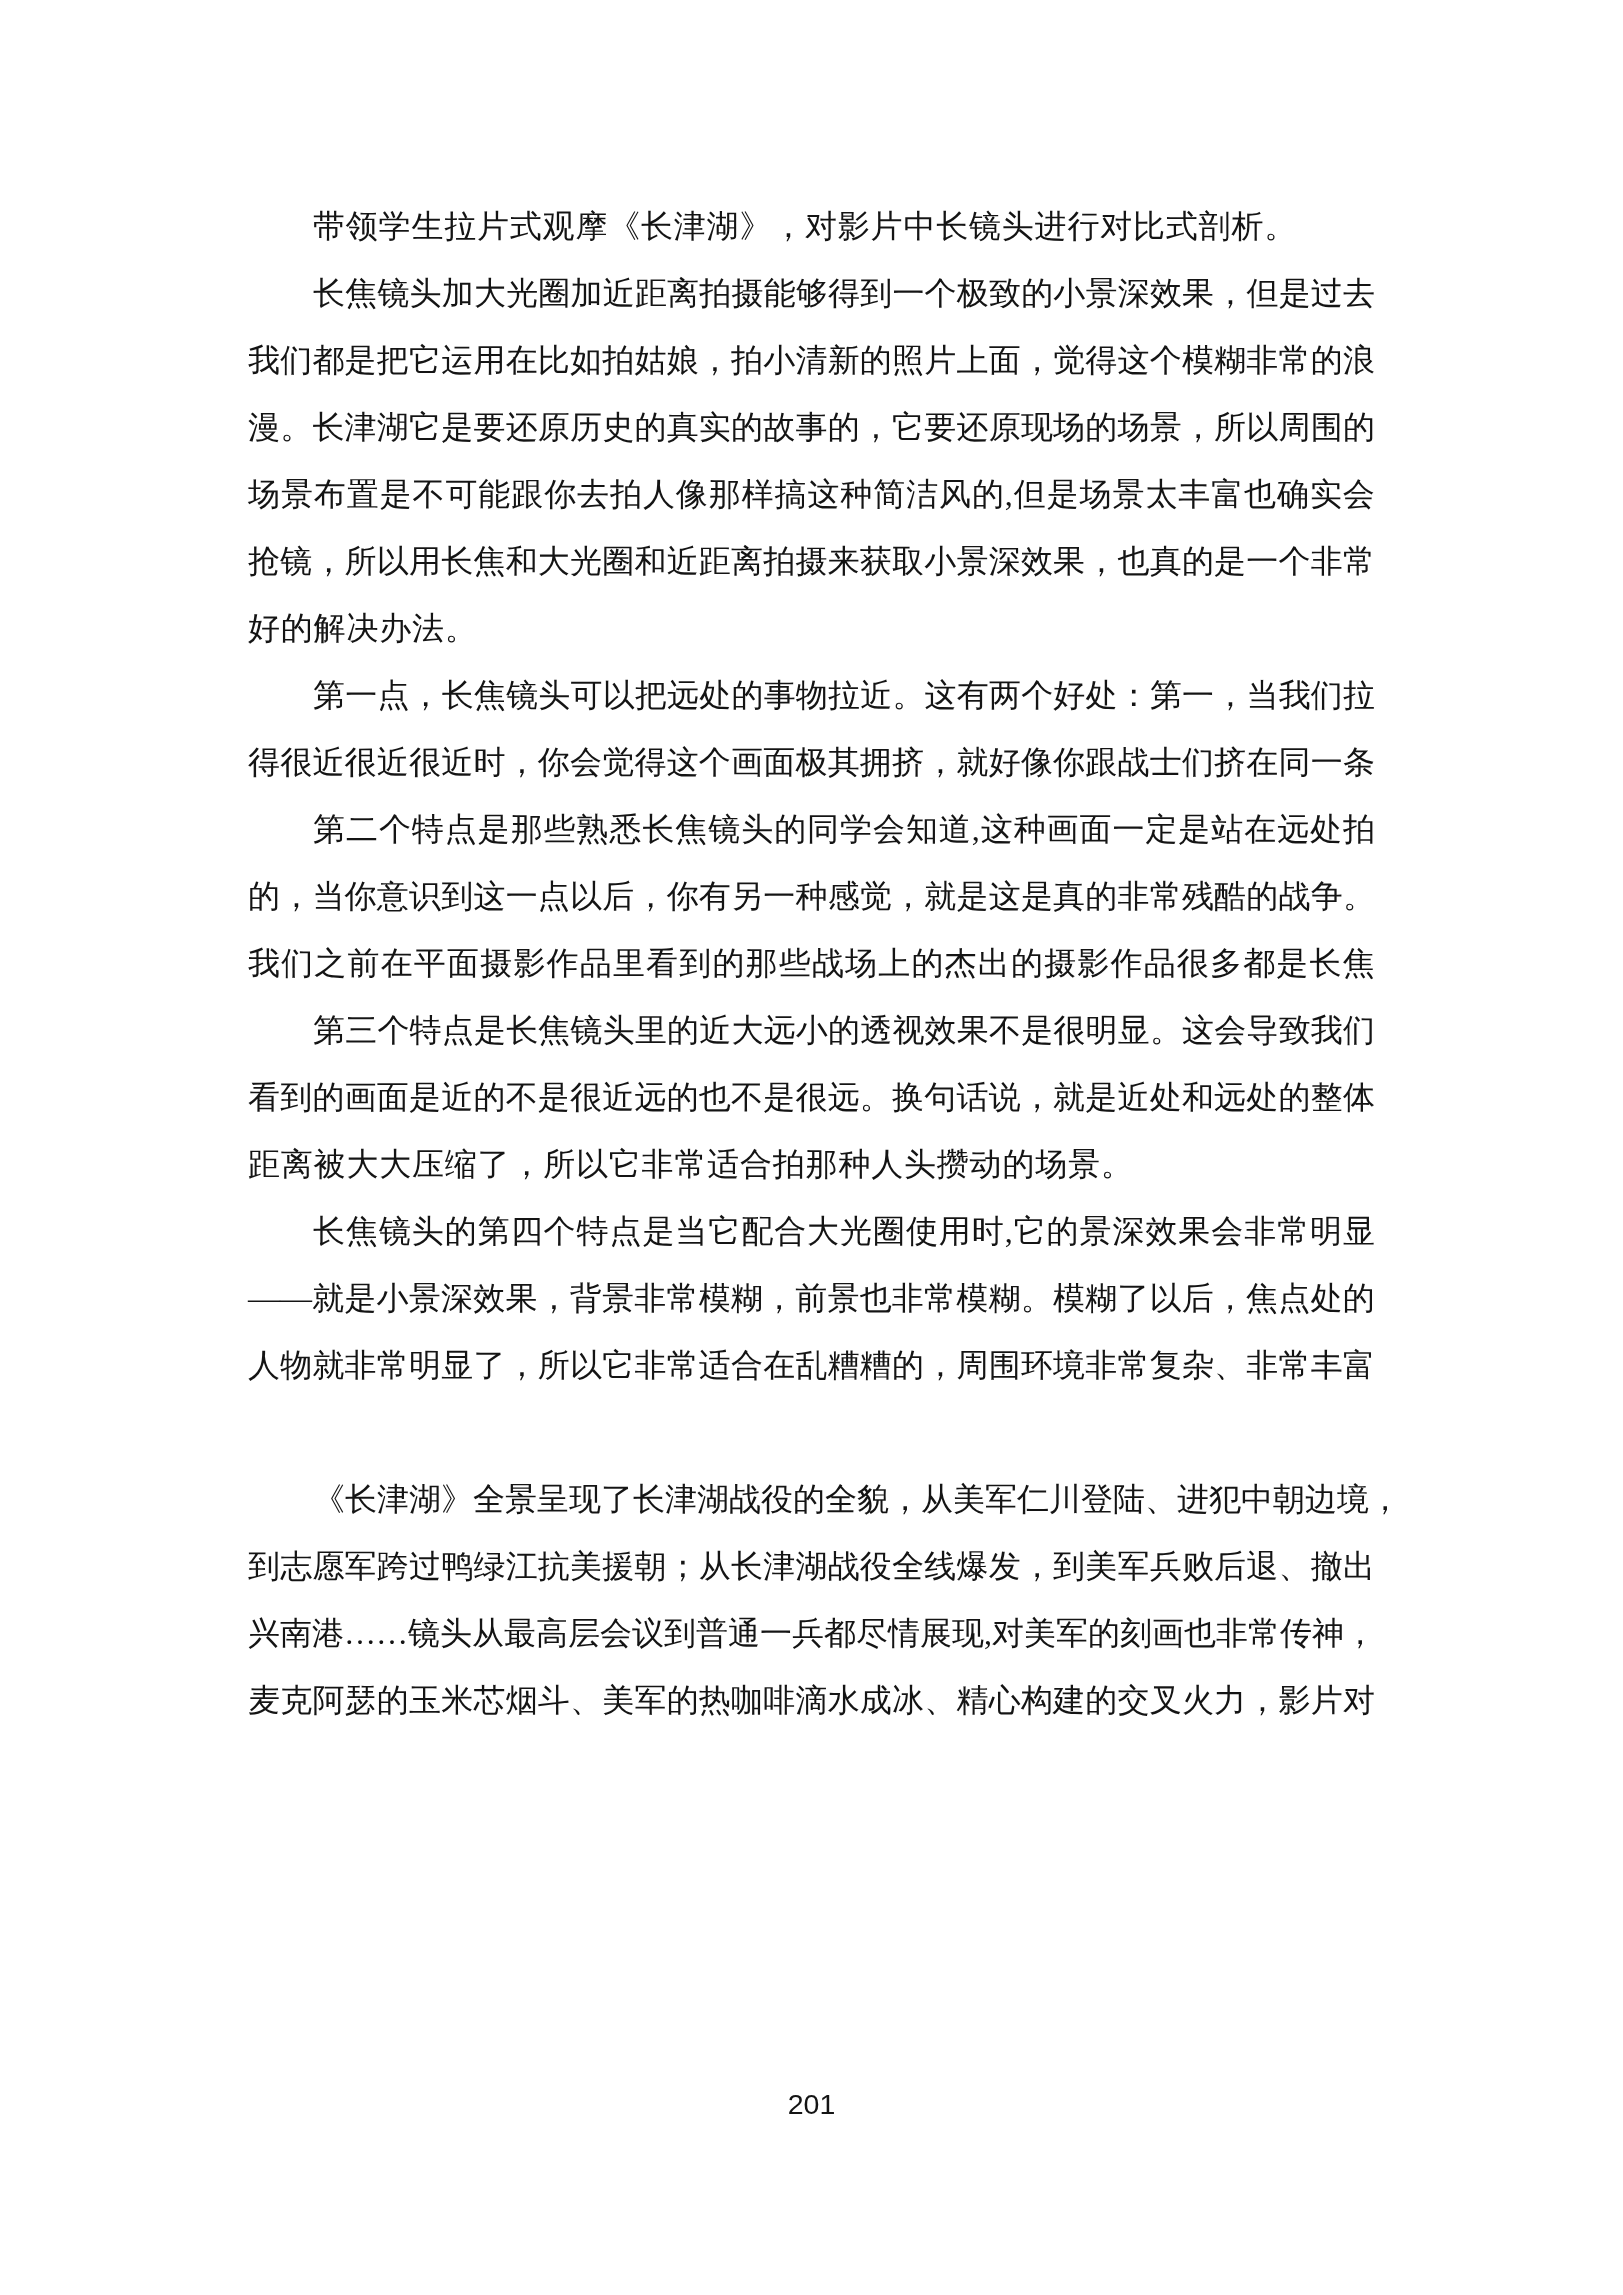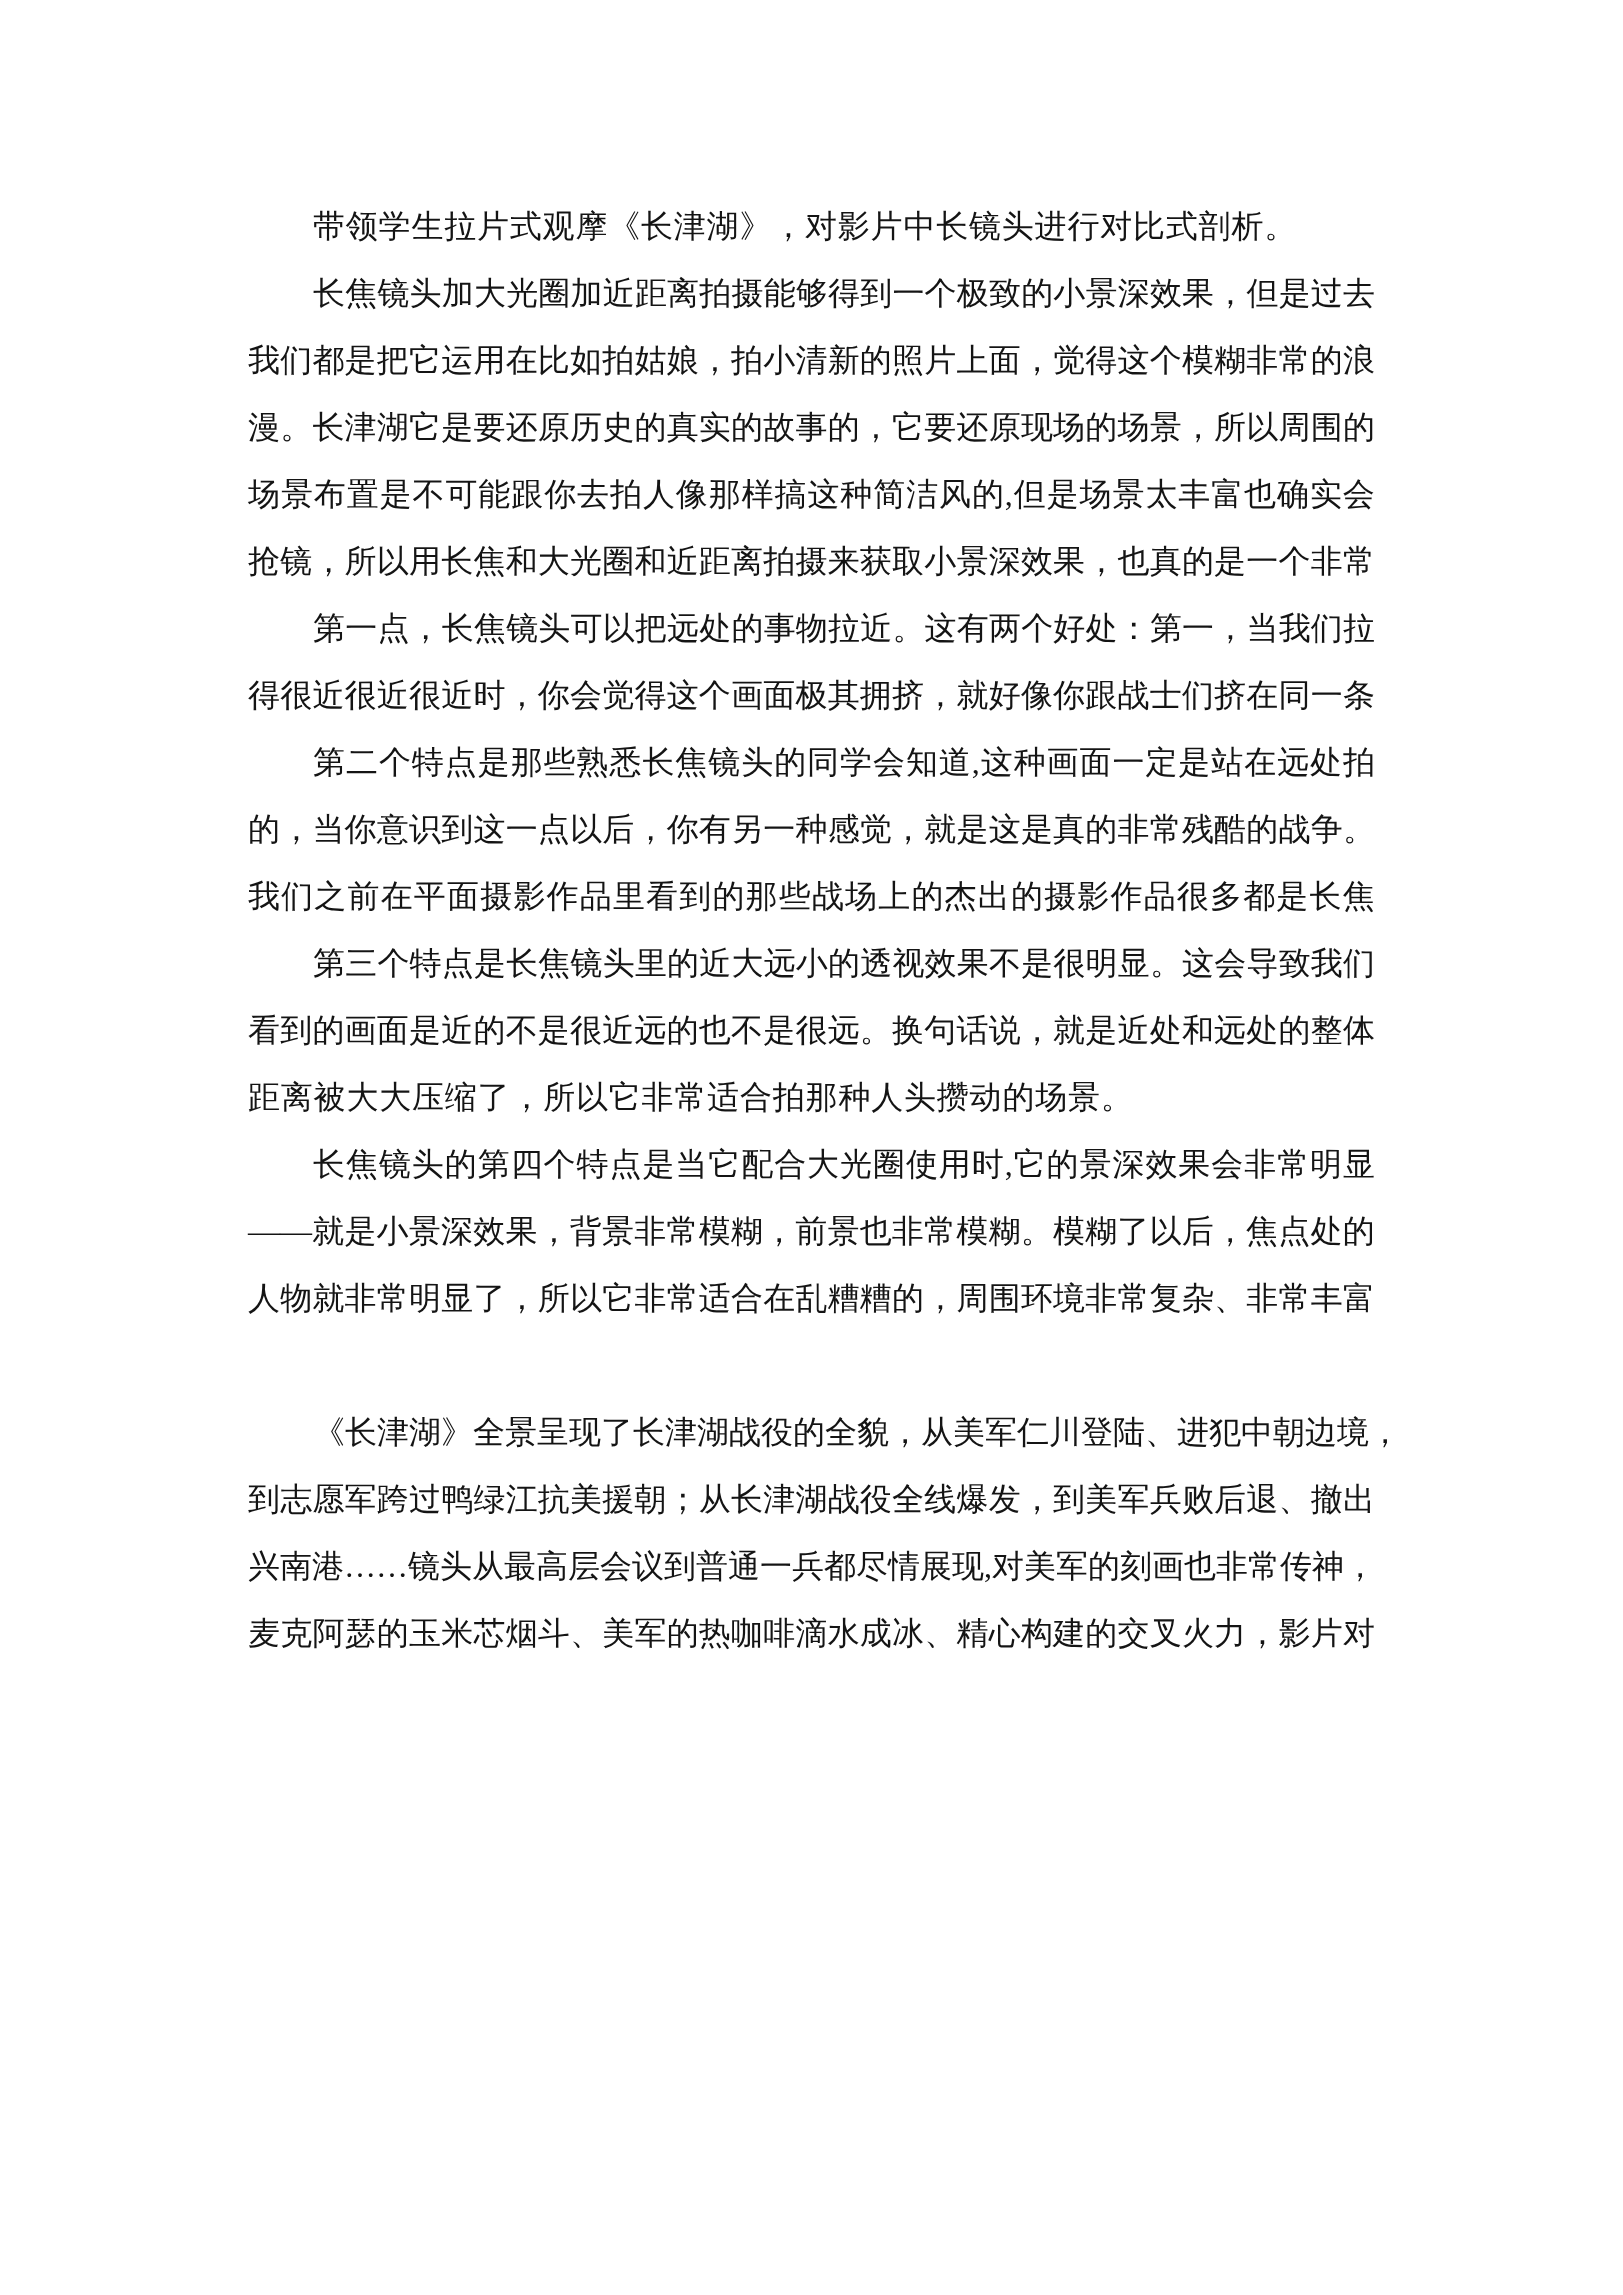--- a/index.html
+++ b/index.html
@@ -250,20 +250,21 @@
           <span>，</span>
           <span>也</span>
           <span>真</span>
           <span>的</span>
           <span>是</span>
           <span>一</span>
           <span>个</span>
           <span>非</span>
           <span>常</span>
         </div>
+        <div class="line">好的解决办法。</div>
       </div>
       <div class="para body">
         <div class="line indent justify">
           <span>第</span>
           <span>一</span>
           <span>点</span>
           <span>，</span>
           <span>长</span>
           <span>焦</span>
           <span>镜</span>
@@ -771,14 +772,17 @@
           <span>叉</span>
           <span>火</span>
           <span>力</span>
           <span>，</span>
           <span>影</span>
           <span>片</span>
           <span>对</span>
         </div>
       </div>
     </main>
+  <footer class="page-footer">
+    <span class="page-number">201</span>
+  </footer>
 </div>
 
 
 </body></html>

